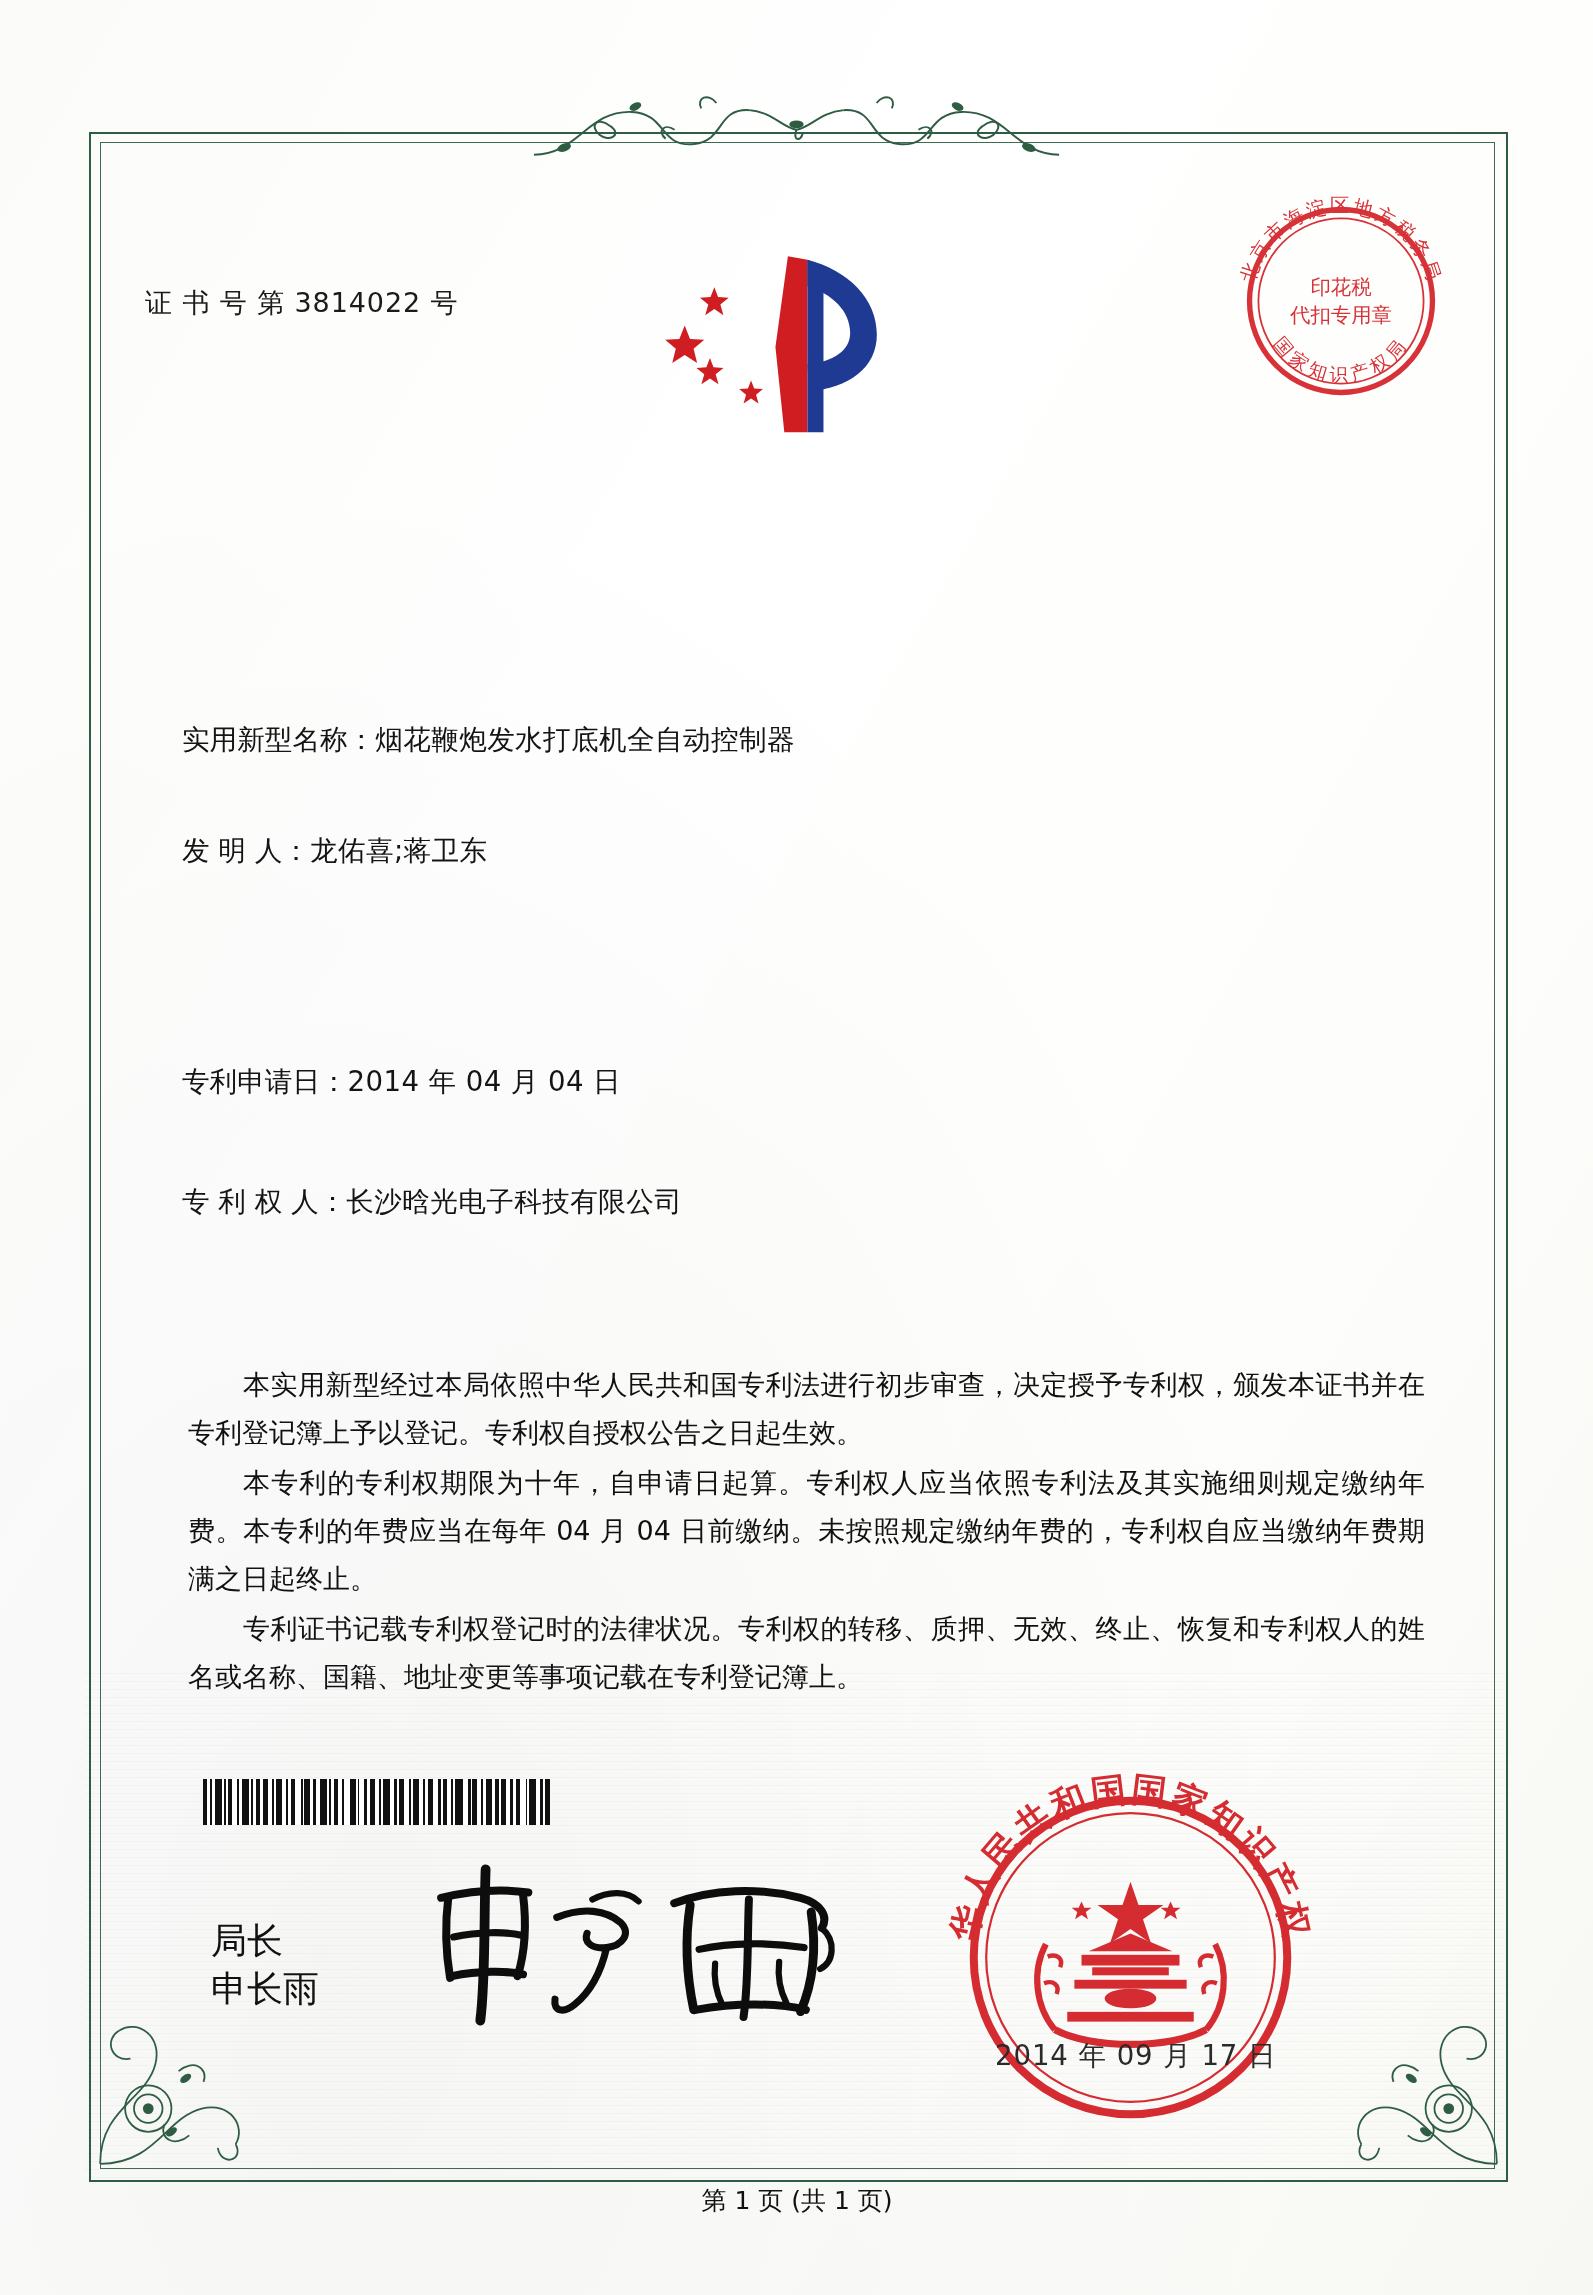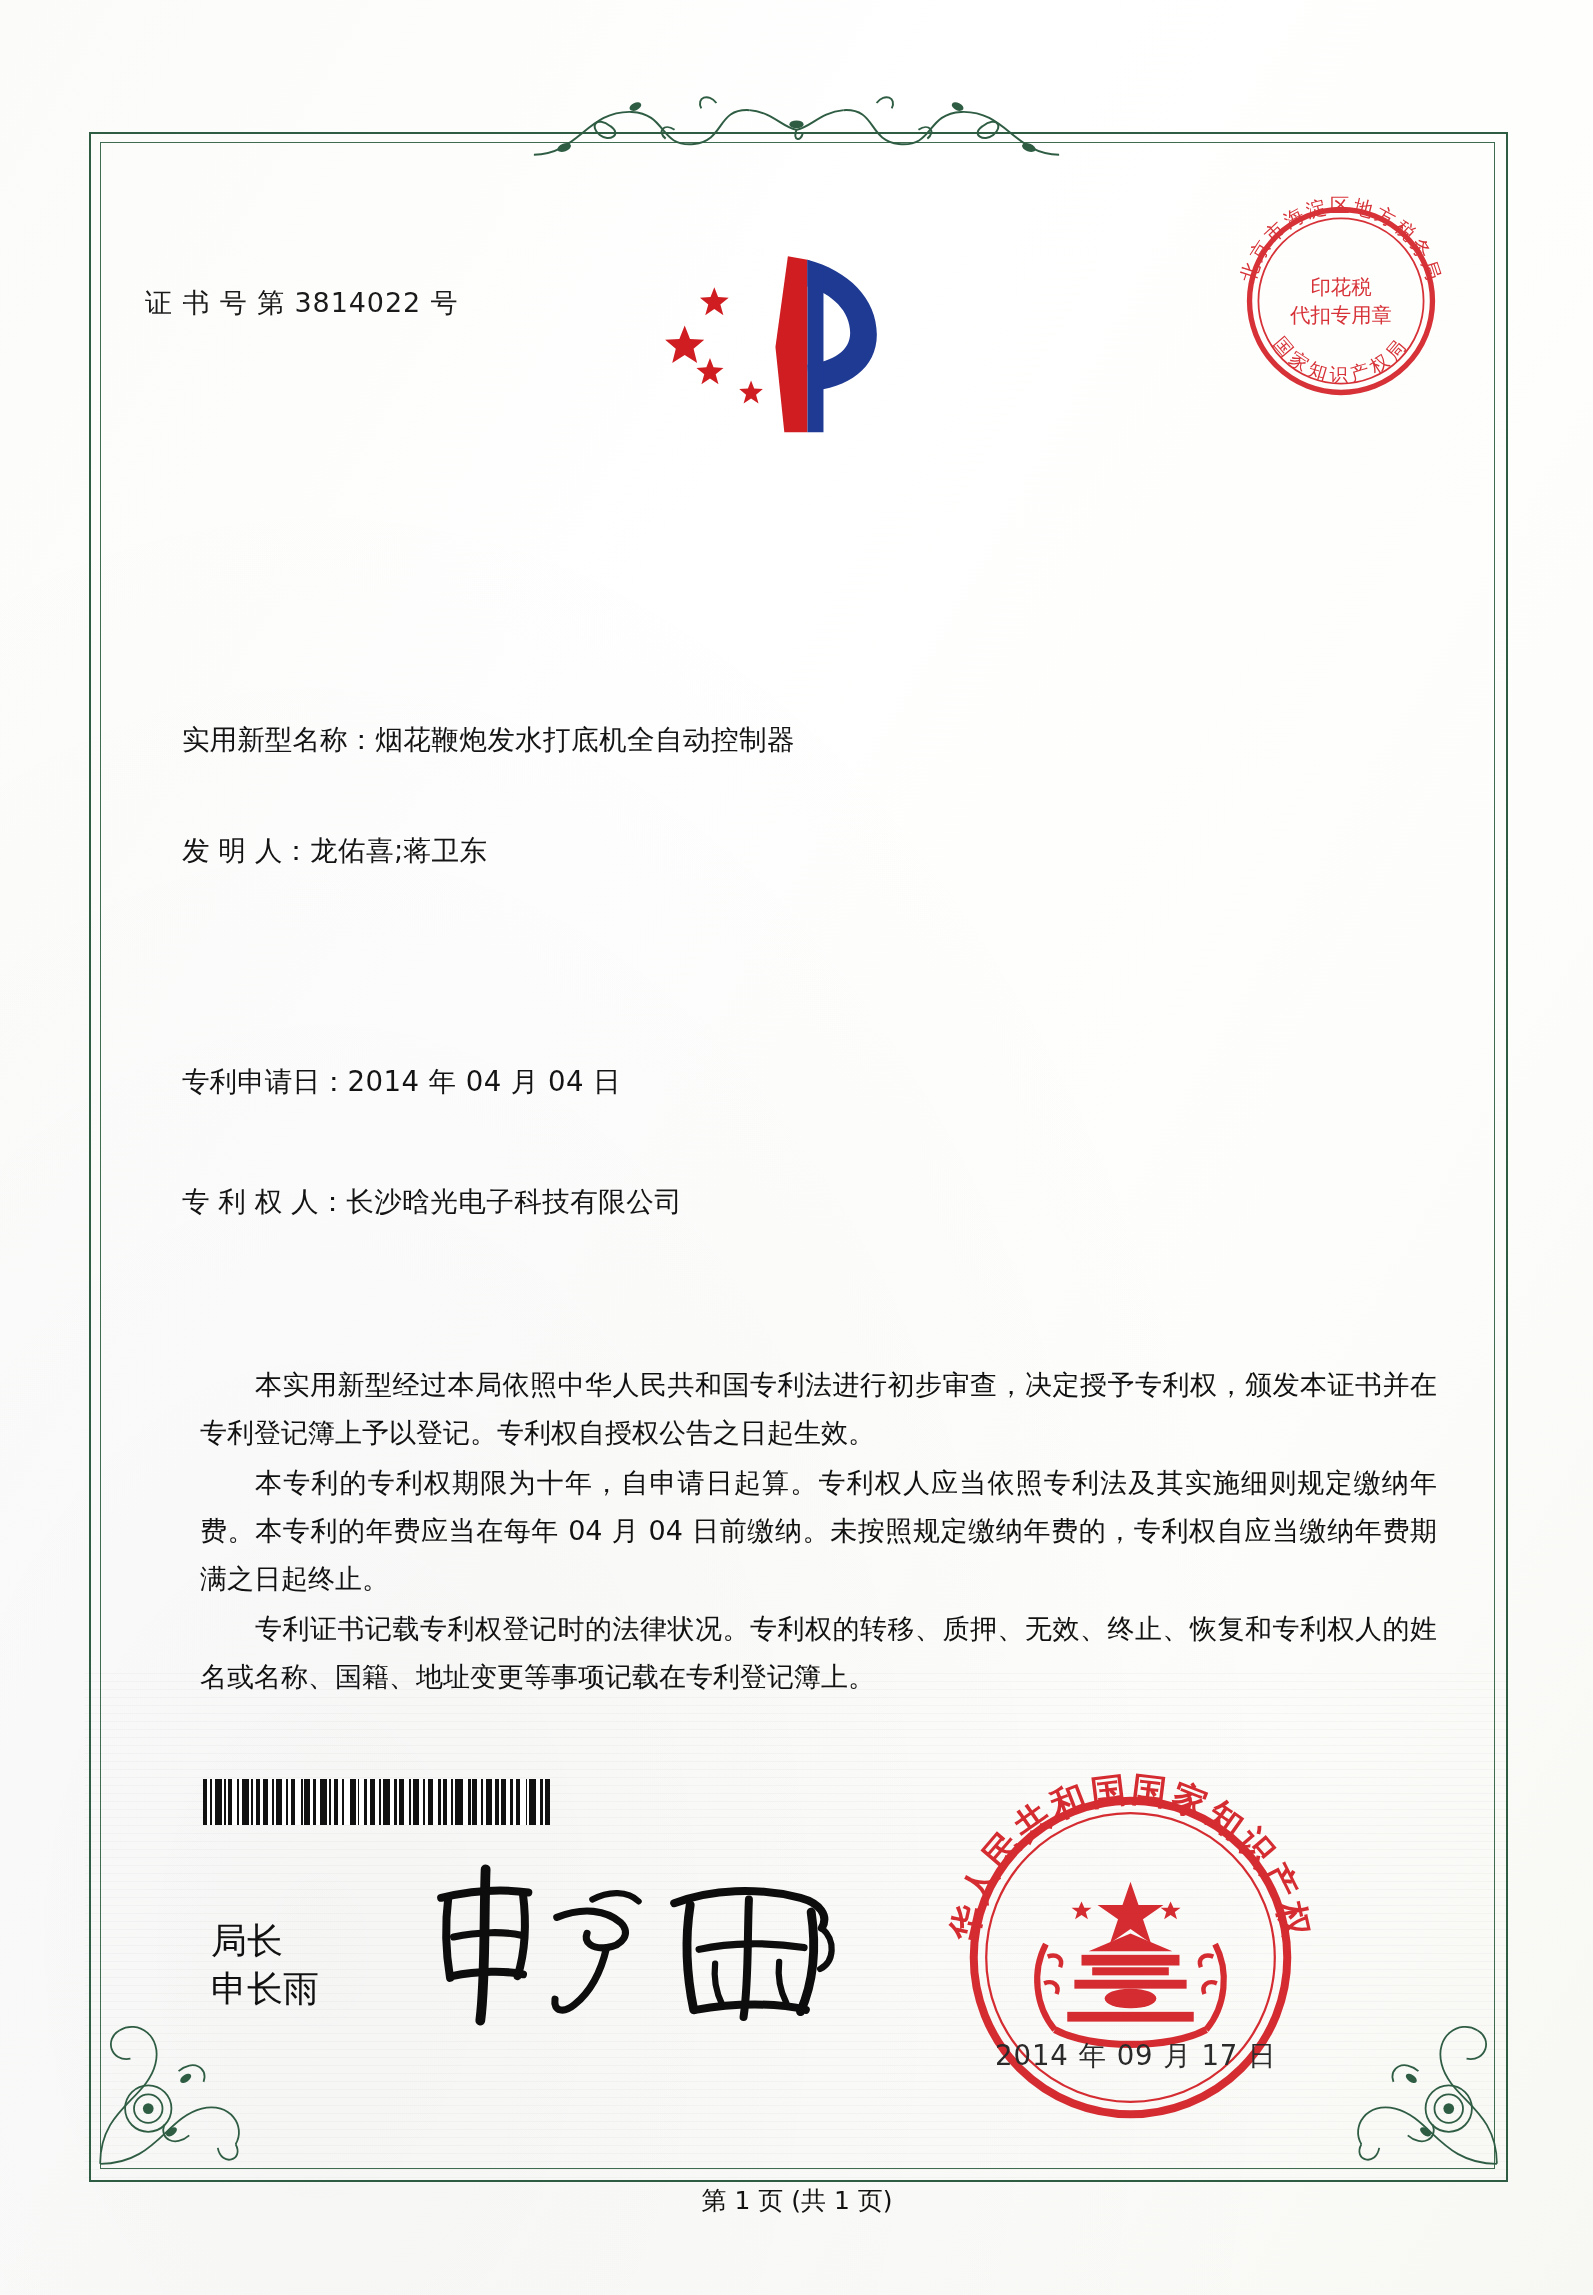--- a/index.html
+++ b/index.html
@@ -117,21 +117,21 @@
   #f0 { top: 721px; }
   #f1 { top: 832px; }
   #f2 { top: 948px; }
   #f3 { top: 1063px; }
   #f4 { top: 1183px; }
   #f5 { top: 1295px; }
 
   
   #body-text {
     position: absolute;
-    left: 200px; top: 1361px;
+    left: 188px; top: 1361px;
     width: 1237px;
     font-size: 27px;
     line-height: 48px;
     color: #111111;
     font-family: "DejaVu Sans", sans-serif;
     text-align: justify;
   }
   #body-text p { margin: 0 0 1.8px 0; text-indent: 55px; }
 
   

